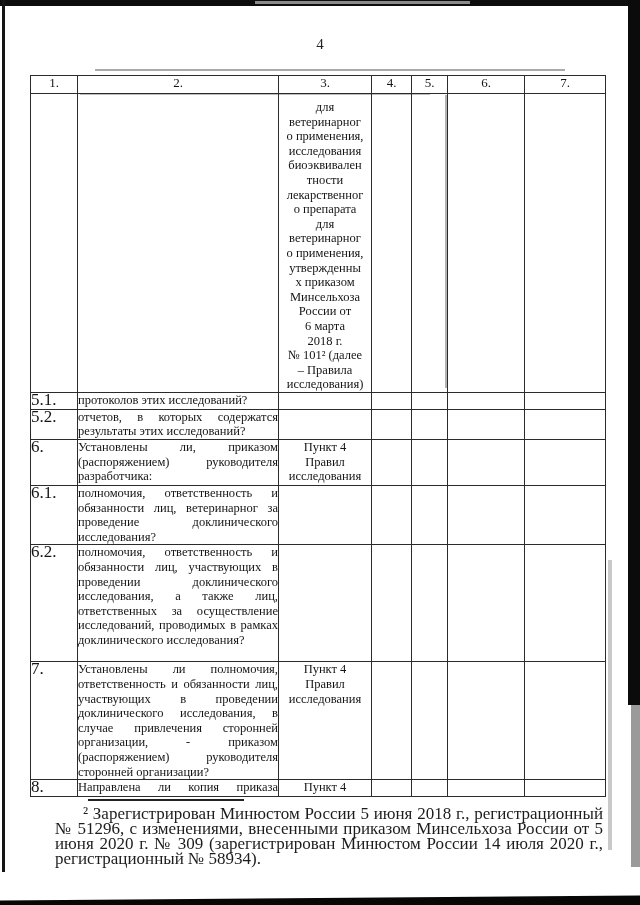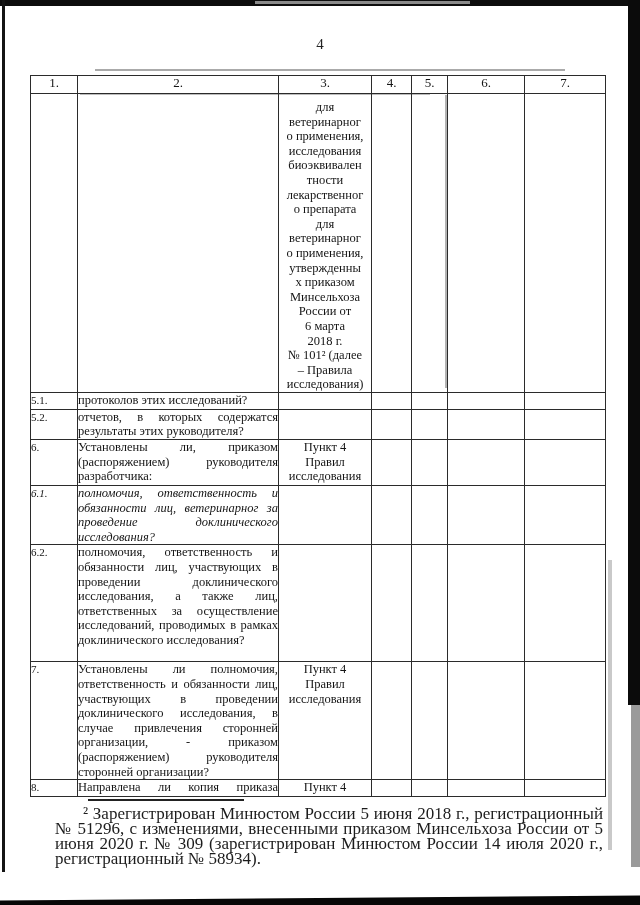--- a/index.html
+++ b/index.html
@@ -35,27 +35,27 @@
   }
   table.doc td{
     border:1px solid #2b2b2b;
     padding:0;vertical-align:top;overflow:hidden;
   }
   tr.hdr{height:18px;}
   tr.r0{height:292px;}
   tr.r1{height:17px;}
   tr.r2{height:30px;padding-left:47px;}
   tr.r3{height:46px;}
-  tr.r4{height:59px;font-style:italic;}
+  tr.r4{height:59px;}
   tr.r5{height:117px;}
   tr.r6{height:118px;}
   tr.r7{height:17px;}
 
   td.hcell{text-align:center;vertical-align:middle;font-size:13px;}
-  td.numcell{vertical-align:middle;padding-left:6px;font-size:11px;}
+  td.numcell{vertical-align:middle;padding-left:6px;font-size:17px;}
   td.qcell{
     text-align:justify;padding:1px 3px 1px 5px;
     vertical-align:top;
   }
   td.qcell.jlast{text-align-last:justify;}
   td.bcell{
     text-align:center;vertical-align:middle;
     white-space:pre-line;
   }
   td.bcell.bigcell{vertical-align:top;padding-top:6px;}
@@ -134,21 +134,21 @@
     <td class="numcell">5.1.</td>
     <td class="qcell">протоколов этих исследований?</td>
     <td class="bcell"></td>
     <td></td>
     <td></td>
     <td></td>
     <td></td>
   </tr>
   <tr class="r2">
     <td class="numcell">5.2.</td>
-    <td class="qcell">отчетов, в которых содержатся результаты этих руководителя?</td>
+    <td class="qcell">отчетов, в которых содержатся результаты этих исследований?</td>
     <td class="bcell"></td>
     <td></td>
     <td></td>
     <td></td>
     <td></td>
   </tr>
   <tr class="r3">
     <td class="numcell">6.</td>
     <td class="qcell">Установлены ли, приказом (распоряжением) руководителя разработчика:</td>
     <td class="bcell">Пункт 4

